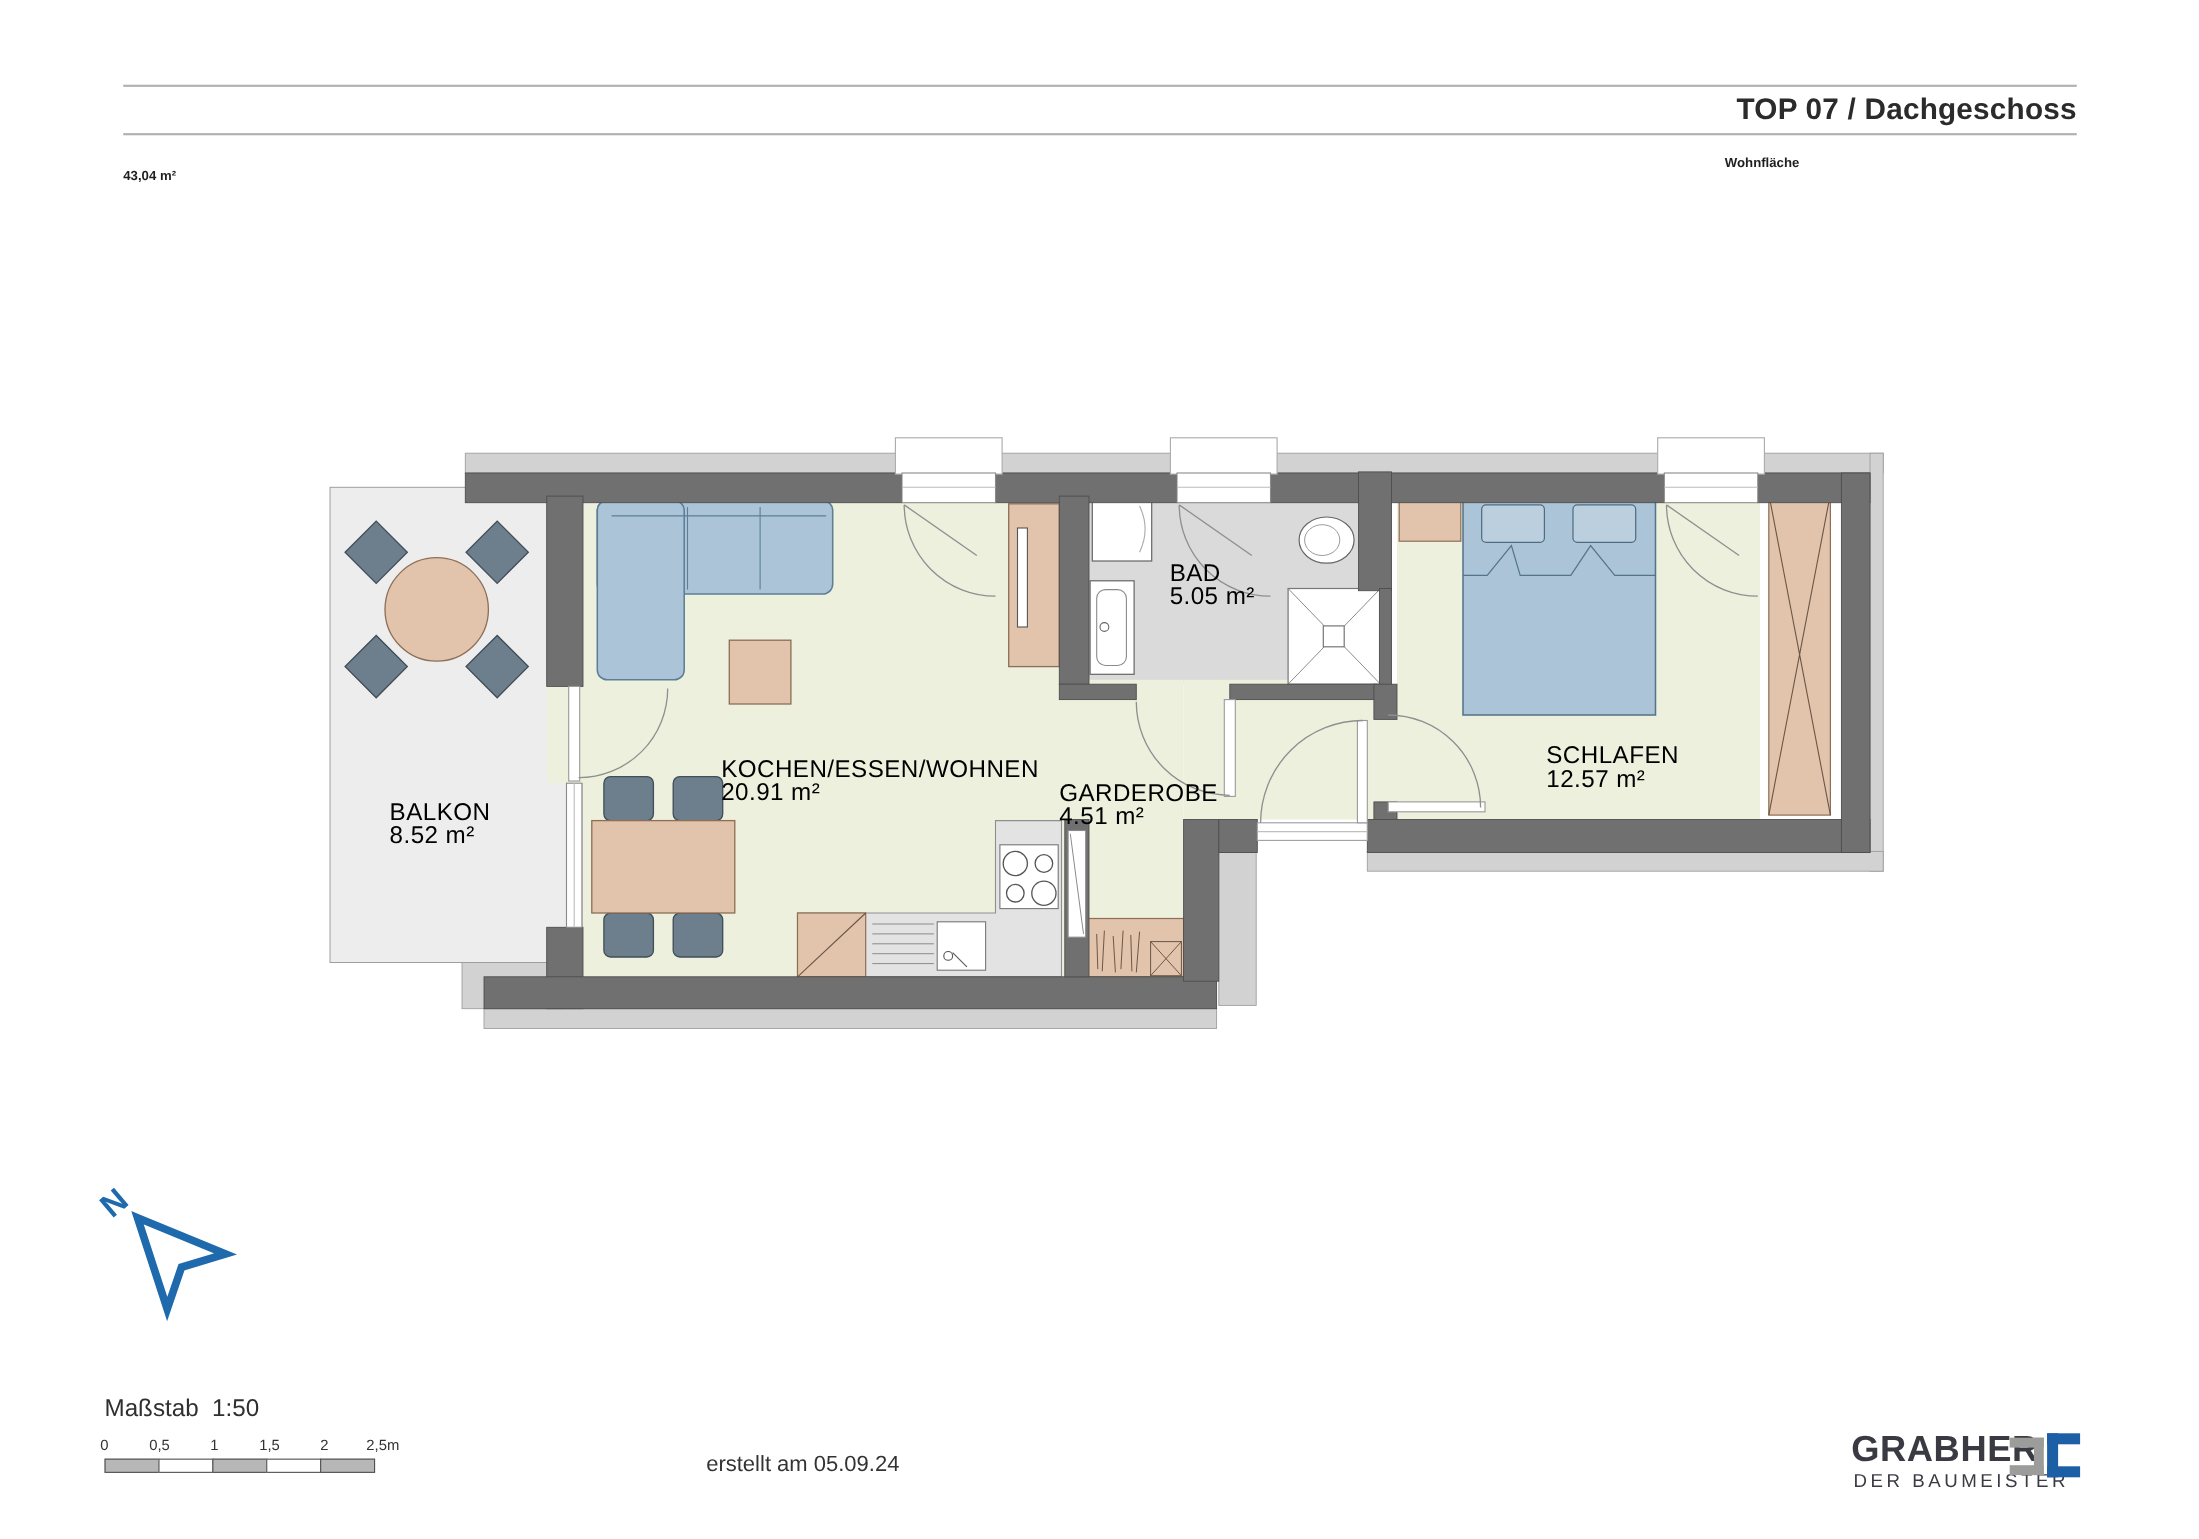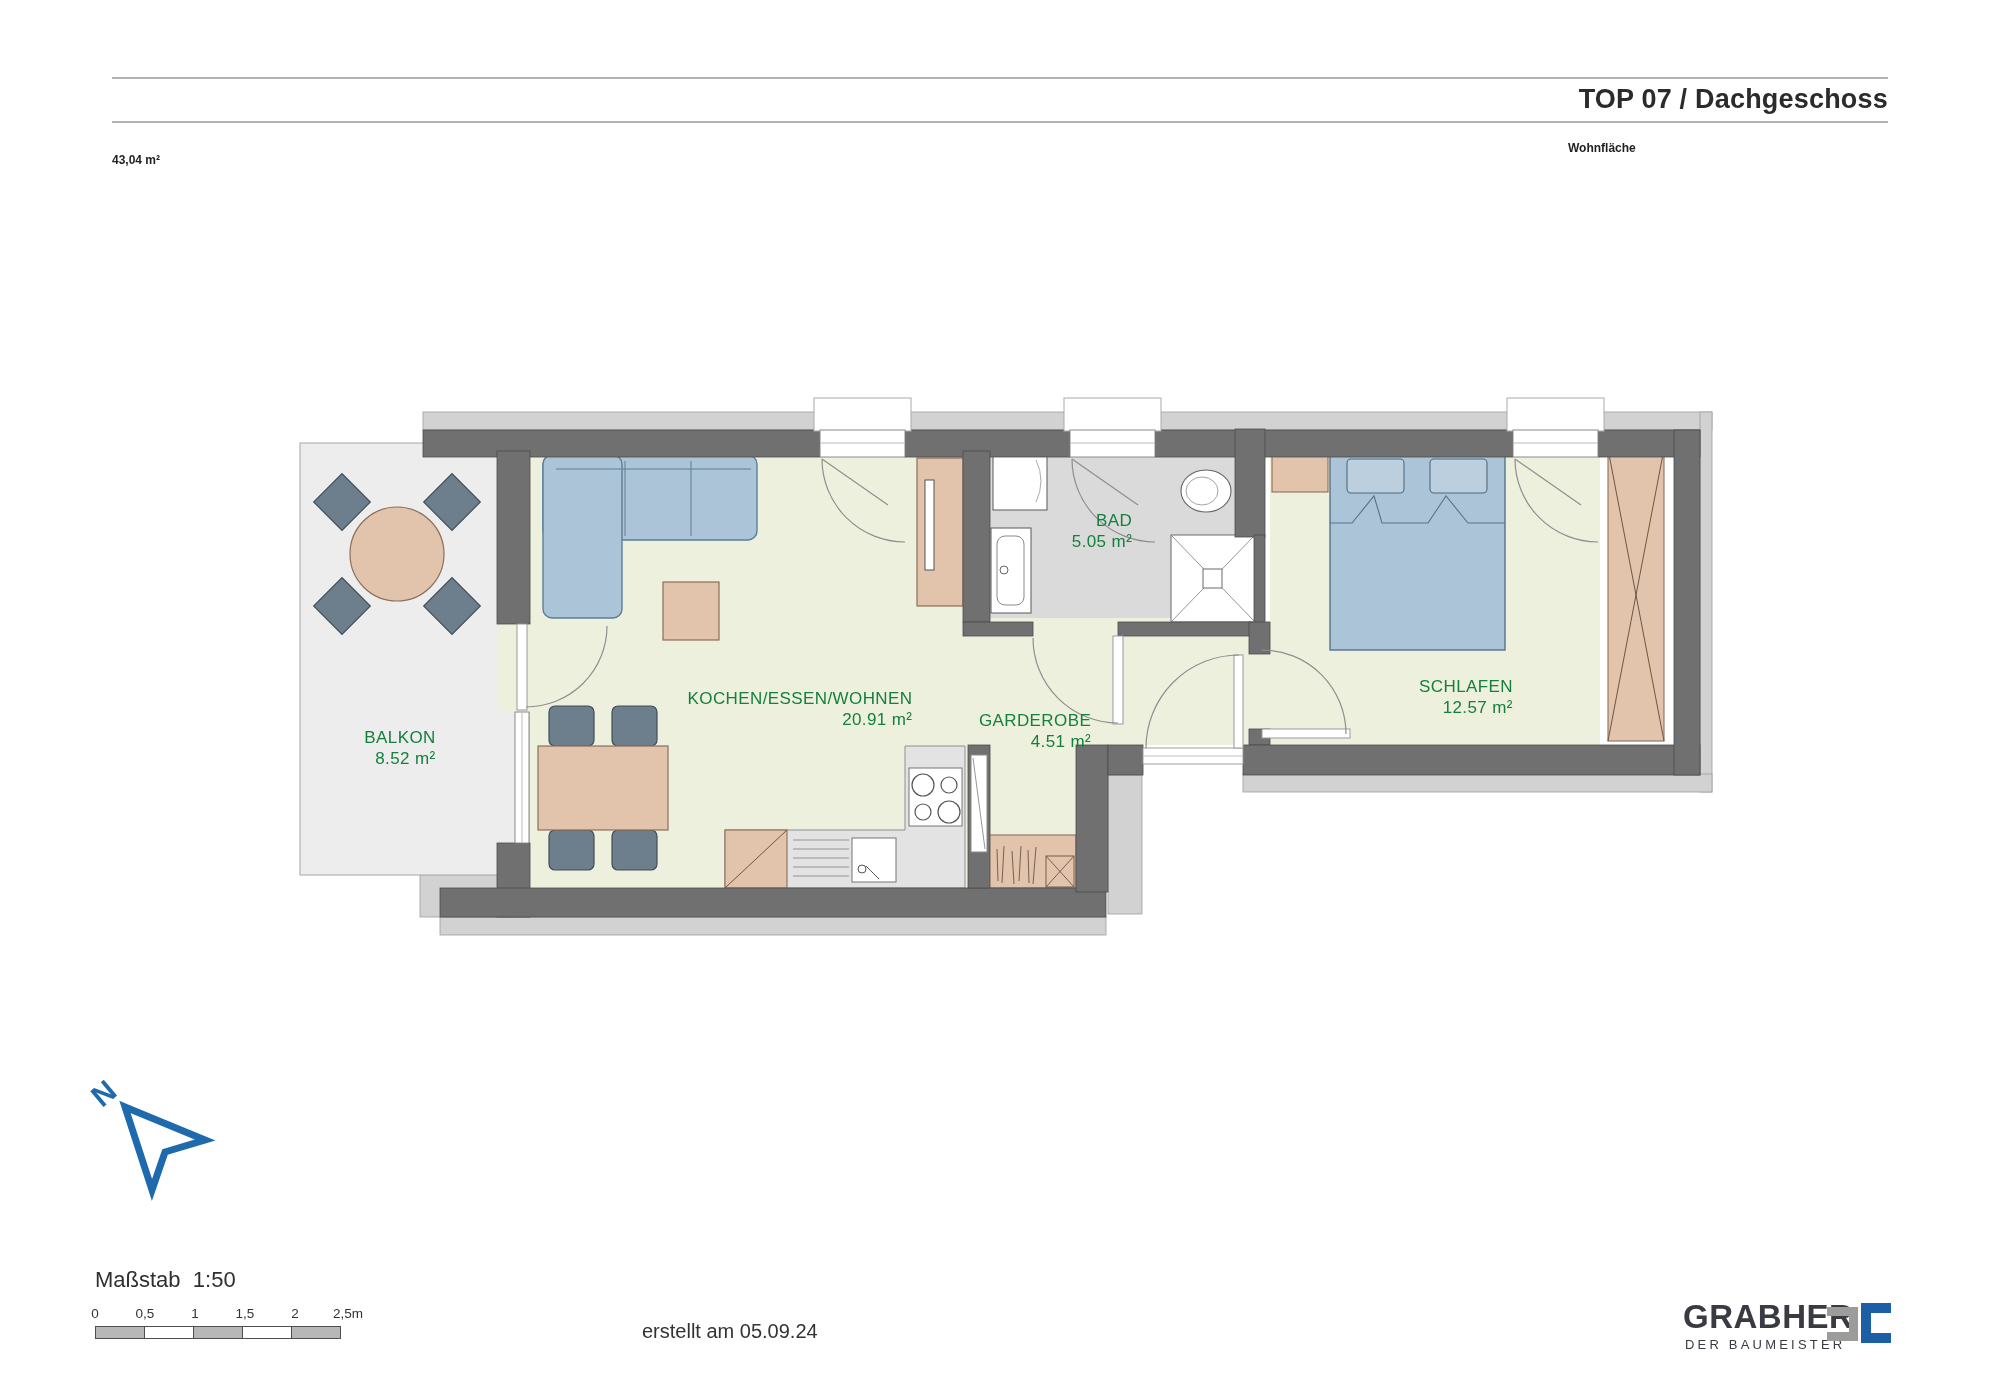--- a/index.html
+++ b/index.html
@@ -5,32 +5,32 @@
   html,body{margin:0;padding:0;background:#fff;}
   .page{position:relative;width:1999px;height:1399px;background:#ffffff;overflow:hidden;
         font-family:"Liberation Sans", sans-serif;color:#2f2f2f;}
   .hairline{position:absolute;left:112px;width:1776px;height:2px;background:#b2b2b2;}
   .title{position:absolute;top:84px;font-size:27px;font-weight:700;color:#2b2b2b;letter-spacing:.2px;white-space:nowrap;}
   .title-left{left:112px;}
   .title-right{left:112px;width:1776px;text-align:right;}
   .subrow{position:absolute;top:141px;font-size:12px;font-weight:700;color:#1f1f1f;white-space:nowrap;}
   .sub-label{left:1568px;}
   .sub-value{left:112px;width:1776px;text-align:left;margin-top:12px;}
-  .room-label{position:absolute;transform:translateX(-50%);text-align:right;color:#15803d;
-              font-size:17px;line-height:21px;letter-spacing:.4px;white-space:nowrap;}
+  .room-label{position:absolute;transform:translateX(-50%);text-align:left;color:#000000;
+              font-size:22px;line-height:21px;letter-spacing:.4px;white-space:nowrap;}
   .room-label .nm,.room-label .ar{display:block;}
   .scale-title{position:absolute;left:95px;top:1267px;font-size:22px;color:#2f2f2f;white-space:pre;}
   .tick{position:absolute;top:1306px;transform:translateX(-50%);font-size:13.5px;color:#333;white-space:nowrap;}
   .scalebar{position:absolute;left:95px;top:1326px;display:flex;}
   .scalebar span{box-sizing:border-box;width:50px;height:13px;border:1px solid #4f4f4f;}
   .scalebar span + span{margin-left:-1px;}
   .seg-g{background:#b7b7b7;} .seg-w{background:#ffffff;}
   .created{position:absolute;left:642px;top:1320px;font-size:20px;color:#333;}
   .brand-name{position:absolute;left:1683px;top:1298px;font-size:33px;font-weight:700;color:#3a3a43;letter-spacing:.5px;}
-  .brand-tag{position:absolute;left:1685px;top:1337px;font-size:13px;letter-spacing:3.2px;color:#3a3a43;}
+  .brand-tag{position:absolute;left:1685px;top:1337px;font-size:17px;letter-spacing:3.2px;color:#3a3a43;}
   .mark{position:absolute;box-sizing:border-box;}
   .mark-gray{left:1827px;top:1307px;width:31px;height:34px;border:9px solid #9c9c9b;border-left:none;}
   .mark-blue{left:1861px;top:1303px;width:30px;height:40px;border:10px solid #1d5fa5;border-right:none;}
   svg{position:absolute;left:0;top:0;}
 </style>
 </head>
 <body>
 
 <div class="page">
 

